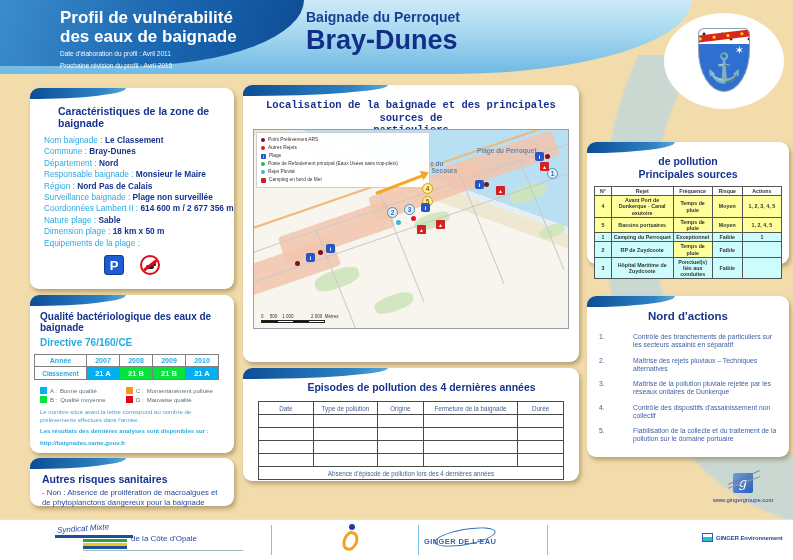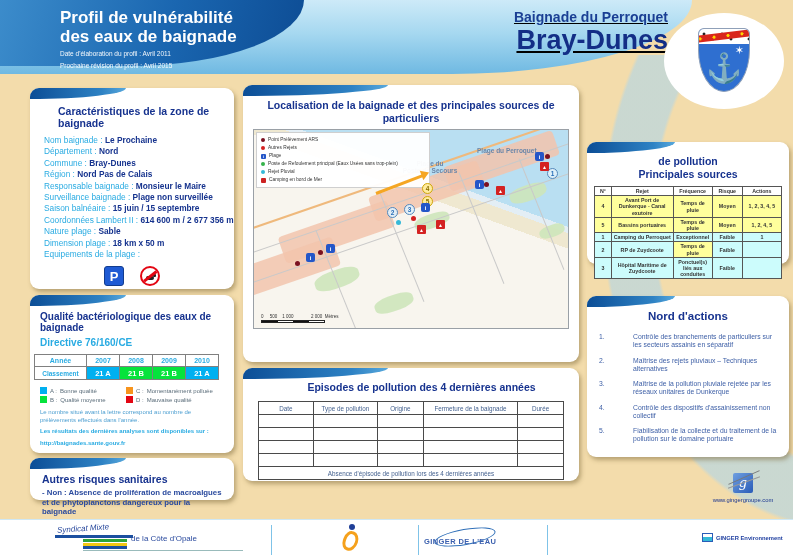--- a/index.html
+++ b/index.html
@@ -12,21 +12,21 @@
 
 
 .header-light{position:absolute;left:0;top:0;width:692px;height:74px;z-index:1;
  background:linear-gradient(180deg,#cdeaf8 0%,#a6d8f0 45%,#6fb9e2 100%);
  border-radius:0 0 240px 0 / 0 0 74px 0;}
 .header-dark{position:absolute;left:0;top:0;width:304px;height:66px;z-index:2;color:#fff;
  background:linear-gradient(105deg,#3c8ccb 0%,#1a66b0 55%,#0d4c94 100%);
  border-radius:0 0 175px 0 / 0 0 66px 0;padding:8px 0 0 60px;}
 .hd-t1{font-size:17px;font-weight:bold;line-height:19px;}
 .hd-meta{font-size:6.5px;line-height:8px;margin-top:4px;opacity:.95;}
-.header-center{position:absolute;left:314px;top:9px;width:354px;text-align:right;z-index:2;text-decoration:underline;}
+.header-center{position:absolute;left:306px;top:9px;width:354px;text-align:left;z-index:2;}
 .hc-site{font-size:14px;font-weight:bold;color:#1a3f94;}
 .hc-town{font-size:27px;font-weight:bold;color:#132e86;line-height:31px;}
 .arms-circle{position:absolute;left:664px;top:13px;width:120px;height:96px;background:#fff;border-radius:50%;z-index:2;}
 .shield{position:absolute;left:34px;top:15px;width:52px;height:64px;background:#2f6fd0;overflow:hidden;
  border:1px solid #8fa0b8;border-radius:6px 6px 26px 26px / 6px 6px 42px 42px;}
 .shield-chief{position:absolute;left:0;top:0;width:100%;height:15px;
  background:radial-gradient(circle at 5px 5px,#222 1.3px,transparent 1.7px),
             radial-gradient(circle at 14px 10px,#222 1.3px,transparent 1.7px),#fff;
  background-size:18px 13px,18px 13px;}
 .shield-band{position:absolute;left:-6px;top:3px;width:70px;height:7px;transform:rotate(-7deg);
@@ -35,21 +35,21 @@
 .shield-anchor{position:absolute;left:0;top:17px;width:100%;text-align:center;color:#fff;font-size:29px;line-height:44px;}
 
 
 .panel{position:absolute;background:#fff;border-radius:9px;box-shadow:2px 3px 4px rgba(125,105,60,.5);z-index:2;}
 .swoosh{position:absolute;top:0;left:0;height:11px;border-radius:9px 0 100% 0;
  background:linear-gradient(90deg,#0c4e96 0%,#2e82c4 75%,#58a8dc 100%);}
 .pt{color:#17338f;font-weight:bold;}
 
 .p-carac{left:30px;top:88px;width:204px;height:201px;}
 .p-qual{left:30px;top:295px;width:204px;height:158px;}
-.p-autres{left:30px;top:458px;width:204px;height:42px;}
+.p-autres{left:30px;top:458px;width:204px;height:48px;}
 .p-map{left:243px;top:85px;width:336px;height:277px;}
 .p-epis{left:243px;top:368px;width:336px;height:113px;}
 .p-src{left:587px;top:142px;width:202px;height:122px;}
 .p-plan{left:587px;top:296px;width:202px;height:161px;}
 
 
 .carac-title{font-size:10.5px;margin:17px 0 6px 28px;}
 .carac-rows{margin-left:14px;font-size:8.3px;line-height:11.4px;}
 .cl{color:#29abe2;}
 .cv{color:#16338e;font-weight:bold;}
@@ -74,24 +74,24 @@
 .bg-b{background:#06e33c;}
 .qual-legend{margin:7px 0 0 10px;display:grid;grid-template-columns:86px 102px;row-gap:2px;font-size:6px;color:#5b6d7a;}
 .ql-item{display:flex;align-items:center;gap:3px;}
 .sw{width:7px;height:7px;flex:none;}
 .sw-a{background:#00b0f0;} .sw-b{background:#06e33c;} .sw-c{background:#f7941d;} .sw-d{background:#e30613;}
 .qual-note{margin:6px 10px 0 10px;font-size:6px;color:#4d9fd1;line-height:7.5px;}
 .qual-link{margin:4px 10px 0 10px;font-size:6px;color:#29abe2;font-weight:bold;line-height:7.5px;}
 
 
 .autres-title{font-size:10.5px;margin:15px 0 3px 12px;}
-.autres-text{margin:0 8px 0 12px;font-size:7.8px;color:#2a4a9e;font-weight:bold;line-height:9.5px;}
-
-
-.map-title{font-size:10.5px;text-align:center;margin-top:14px;line-height:12.5px;}
+.autres-text{margin:0 8px 0 12px;font-size:7.8px;color:#2a4a9e;font-weight:normal;line-height:9.5px;}
+
+
+.map-title{font-size:10.5px;text-align:center;margin-top:14px;line-height:12.5px;font-family:Liberation Mono, monospace;}
 .map-box{position:absolute;left:10px;top:44px;width:316px;height:200px;border:1px solid #9aa0a6;overflow:hidden;
  background:linear-gradient(200deg,#b9dff2 0 31%,#e3eef5 31% 33%,#efe8d0 33% 38%,#f8f5ee 38% 100%);}
 .urb{position:absolute;background:rgba(242,196,173,.85);border-radius:4px;transform:rotate(-19deg);}
 .grn{position:absolute;background:rgba(205,229,186,.9);border-radius:40%;transform:rotate(-19deg);}
 .road{position:absolute;height:1px;background:#c9c9c9;transform:rotate(-19deg);transform-origin:left center;}
 .road-o{background:#efb97c;height:1.5px;}
 .road-x{transform:rotate(68deg);}
 .map-legend{position:absolute;left:2px;top:2px;width:174px;background:rgba(255,255,255,.96);border:1px solid #cfcfcf;padding:3px 4px;z-index:5;}
 .ml-row{display:flex;align-items:center;gap:3px;font-size:4.8px;color:#333;line-height:8px;white-space:nowrap;overflow:hidden;}
 .ml-dot{width:4px;height:4px;border-radius:50%;flex:none;}
@@ -183,27 +183,26 @@
     <div class="shield-chief">
       <div class="shield-band"></div>
     </div>
   </div>
 </div>
 
 <div class="panel p-carac">
   <div class="swoosh" style="width:96px"></div>
   <div class="pt carac-title">Caractéristiques de la zone de baignade</div>
   <div class="carac-rows">
-    <div><span class="cl">Nom baignade</span><span class="cl"> : </span><span class="cv">Le Prochaine</span></div>
+    <div><span class="cl">Nom baignade</span><span class="cl"> : </span><span class="cv">Le Classement</span></div>
+    <div><span class="cl">Commune</span><span class="cl"> : </span><span class="cv">Bray-Dunes</span></div>
     <div><span class="cl">Département</span><span class="cl"> : </span><span class="cv">Nord</span></div>
-    <div><span class="cl">Commune</span><span class="cl"> : </span><span class="cv">Bray-Dunes</span></div>
+    <div><span class="cl">Responsable baignade</span><span class="cl"> : </span><span class="cv">Monsieur le Maire</span></div>
     <div><span class="cl">Région</span><span class="cl"> : </span><span class="cv">Nord Pas de Calais</span></div>
-    <div><span class="cl">Responsable baignade</span><span class="cl"> : </span><span class="cv">Monsieur le Maire</span></div>
     <div><span class="cl">Surveillance baignade</span><span class="cl"> : </span><span class="cv">Plage non surveillée</span></div>
-    <div><span class="cl">Saison balnéaire</span><span class="cl"> : </span><span class="cv">15 juin / 15 septembre</span></div>
     <div><span class="cl">Coordonnées Lambert II</span><span class="cl"> : </span><span class="cv">614 600 m / 2 677 356 m</span></div>
     <div><span class="cl">Nature plage</span><span class="cl"> : </span><span class="cv">Sable</span></div>
     <div><span class="cl">Dimension plage</span><span class="cl"> : </span><span class="cv">18 km x 50 m</span></div>
     <div><span class="cl">Equipements de la plage</span><span class="cl"> : </span><span class="cv"></span></div>
   </div>
   <div class="carac-icons">
     <div class="icon-parking">P</div>
     <div class="icon-nodogs">
       <div class="dog-body"></div>
       <div class="dog-head"></div>

